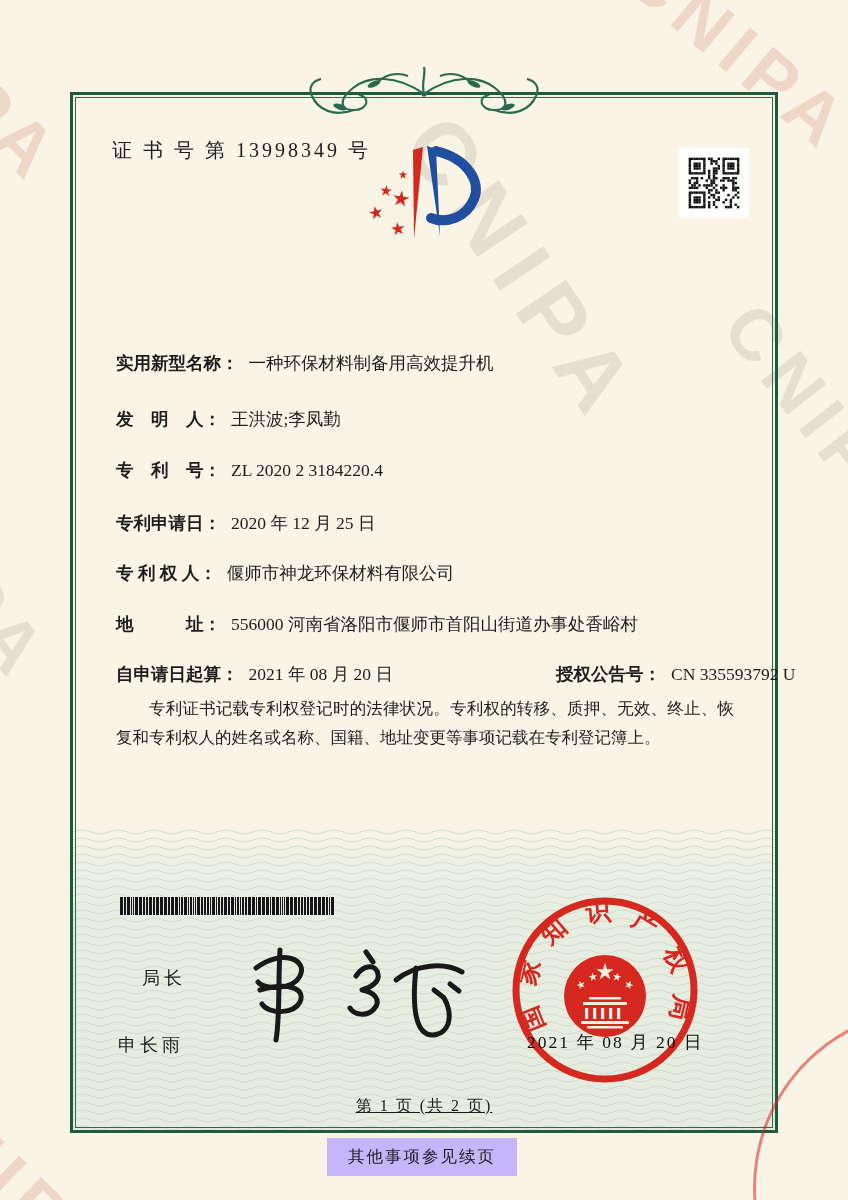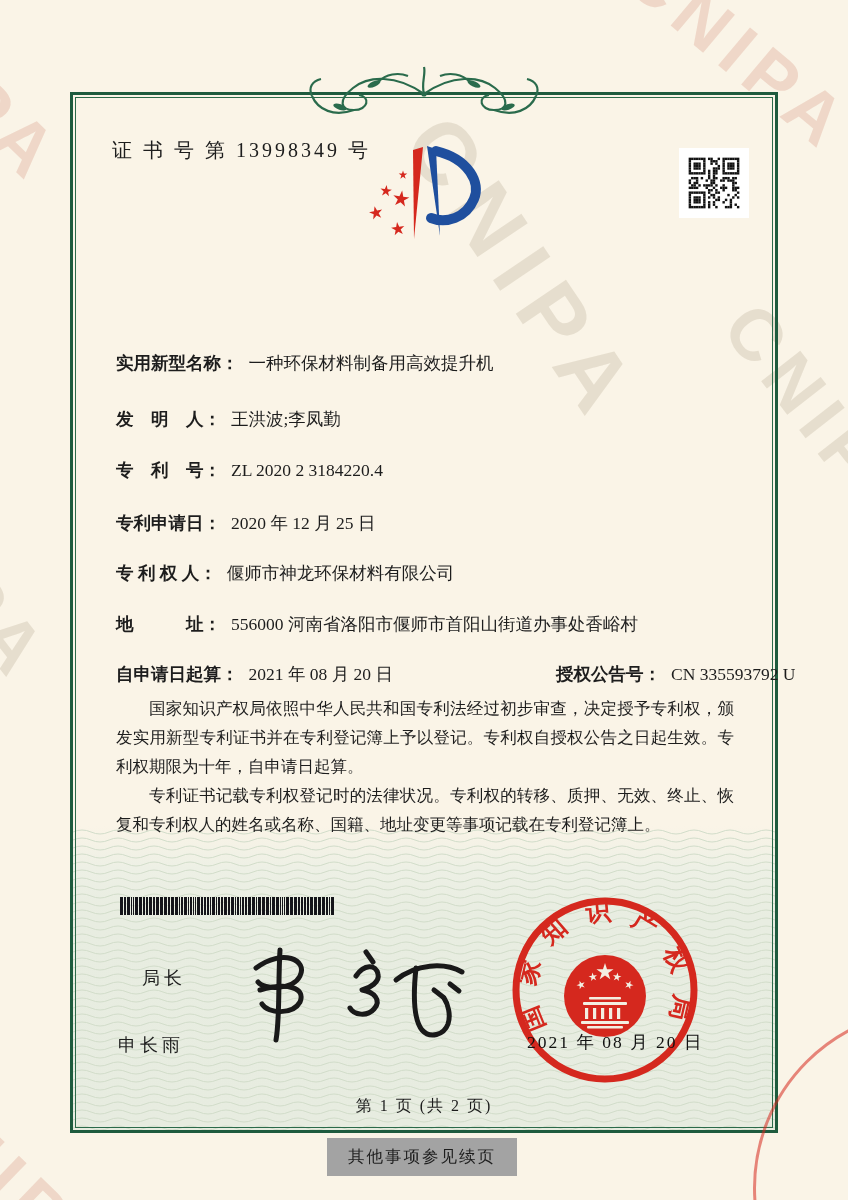--- a/index.html
+++ b/index.html
@@ -67,24 +67,24 @@
   
   .seal{position:absolute;left:505px;top:890px;z-index:5;}
   .seal text{fill:#d5281e;font-weight:bold;font-size:25px;font-family:"Liberation Serif",serif;}
   .seal-date{position:absolute;left:527px;top:1030px;font-size:17.5px;letter-spacing:2px;color:#111;z-index:6;}
   
   .stray-arc{
     position:absolute;left:753px;top:1008px;width:354px;height:354px;border-radius:50%;
     border:3px solid rgba(213,40,30,.55);z-index:3;
   }
   
-  .pageno{position:absolute;left:0;top:1096px;width:100%;text-align:center;font-size:16px;letter-spacing:2px;z-index:4;}
+  .pageno{position:absolute;left:0;top:1096px;width:100%;text-align:center;font-size:16px;letter-spacing:2px;z-index:4;text-decoration:underline;}
   .contnote{
     position:absolute;left:327px;top:1138px;width:190px;height:38px;line-height:38px;
-    background:#a3a3a3;text-align:center;font-size:16.5px;letter-spacing:2px;z-index:4;
+    background:#c4b5fd;text-align:center;font-size:16.5px;letter-spacing:2px;z-index:4;
   }
 </style>
 </head>
 <body>
 
 <div class="page">
 
   <div class="wm wm-pink" style="left:-118px;top:-52px;font-size:74px;transform:rotate(44deg);">CNIPA</div>
   <div class="wm wm-pink" style="left:662px;top:-68px;font-size:72px;transform:rotate(40deg);">CNIPA</div>
   <div class="wm wm-gray" style="left:468px;top:98px;font-size:88px;letter-spacing:16px;transform:rotate(56deg);">CNIPA</div>
@@ -404,21 +404,20 @@
     </div>
     <div class="frow r6">
       <span class="flabel">自申请日起算：</span><span class="fvalue">2021 年 08 月 20 日</span>
       <span class="pair2">
         <span class="flabel">授权公告号：</span><span class="fvalue">CN 335593792 U</span>
       </span>
     </div>
   </div>
 
   <div class="bodytext">
-    <p>国家知识产权局依照中华人民共和国专利法经过初步审查，决定授予专利权，颁发实用新型专利证书并在专利登记簿上予以登记。专利权自授权公告之日起生效。专利权期限为十年，自申请日起算。</p>
     <p>专利证书记载专利权登记时的法律状况。专利权的转移、质押、无效、终止、恢复和专利权人的姓名或名称、国籍、地址变更等事项记载在专利登记簿上。</p>
   </div>
 
   <svg class="barcode" id="barcode" width="218" height="18" xmlns="http://www.w3.org/2000/svg">
       <rect x="0" y="0" width="3" height="18"></rect>
       <rect x="4" y="0" width="2" height="18"></rect>
       <rect x="7" y="0" width="3" height="18"></rect>
       <rect x="11" y="0" width="1" height="18"></rect>
       <rect x="13" y="0" width="1" height="18"></rect>
       <rect x="15" y="0" width="3" height="18"></rect>

